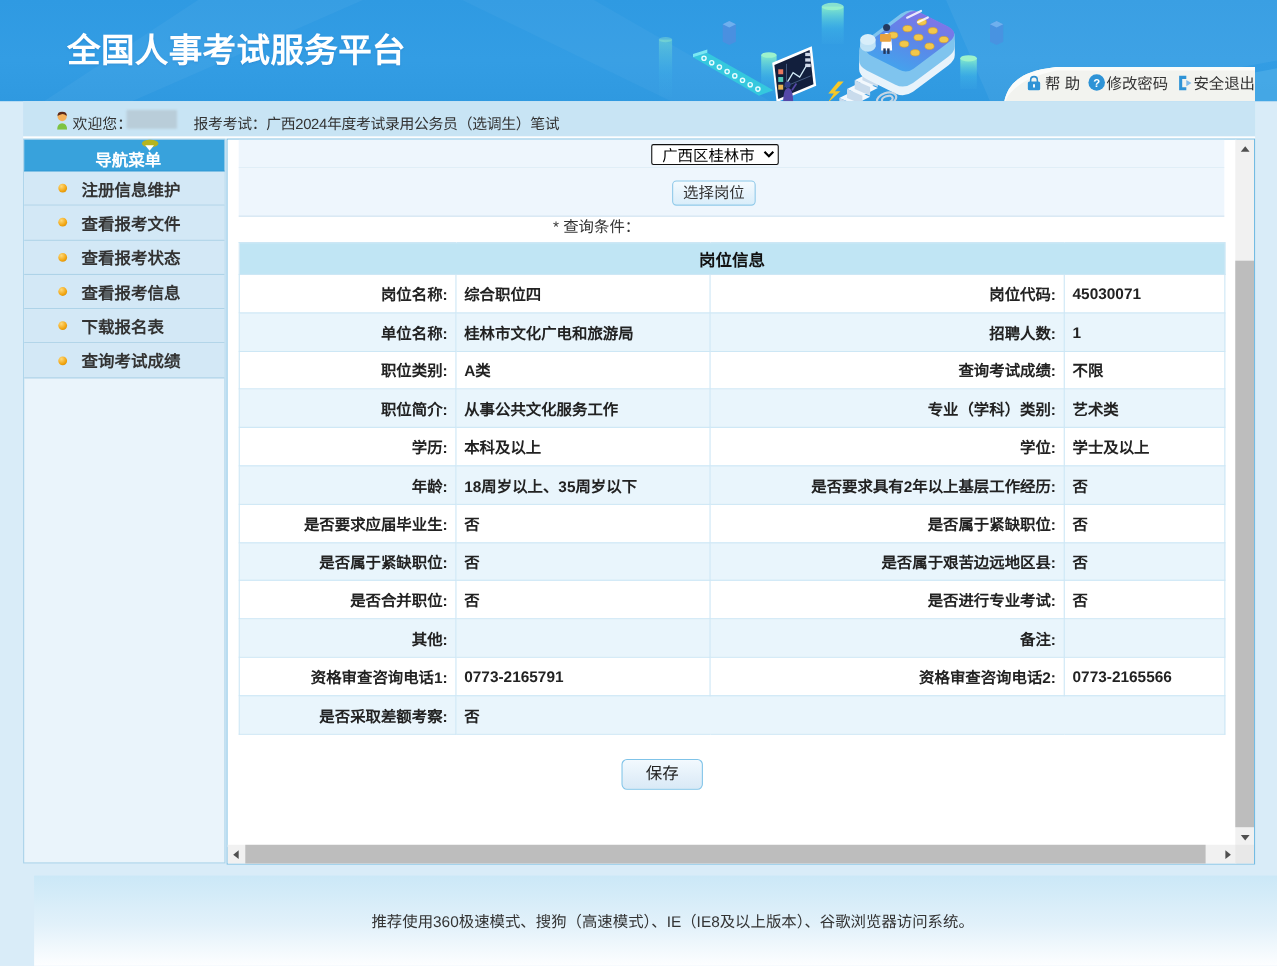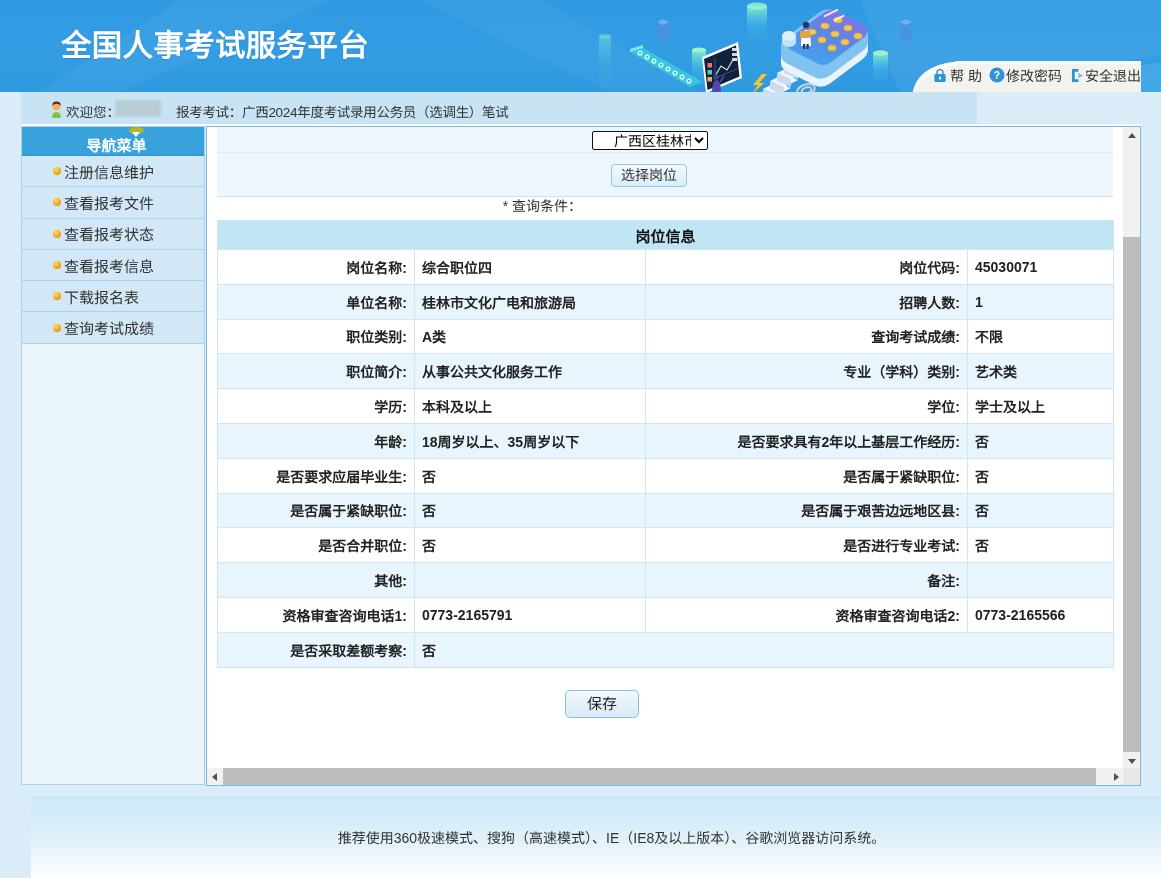--- a/index.html
+++ b/index.html
@@ -4,39 +4,39 @@
 <title>全国人事考试服务平台</title>
 <style>
 *{margin:0;padding:0;box-sizing:border-box;}
 html,body{width:1161px;height:878px;overflow:hidden;background:#d9ecf8;font-family:"Liberation Sans",sans-serif;}
 .abs{position:absolute;}
 
 #header{position:absolute;left:0;top:0;width:1161px;height:92px;background:linear-gradient(180deg,#2f9ae2 0%,#339de4 60%,#2f99e0 100%);overflow:hidden;}
 #title{position:absolute;left:61px;top:21px;font-size:30.5px;font-weight:bold;color:#ffffff;letter-spacing:0.3px;text-shadow:0 1px 2px rgba(30,80,160,.2);}
 #tabtext{position:absolute;top:61px;left:933px;width:202px;height:28px;display:flex;align-items:center;font-size:14px;color:#333;white-space:nowrap;letter-spacing:0;}
 
-#welcome{position:absolute;left:21px;top:92px;width:956px;height:32px;background:#c8e4f4;font-size:13.5px;color:#333;}
+#welcome{position:absolute;left:21px;top:92px;width:1120px;height:32px;background:#c8e4f4;font-size:13.5px;color:#333;}
 #wname{position:absolute;left:94px;top:8px;width:46px;height:17px;background:#b9cdd9;border-radius:1px;filter:blur(1.2px);}
 
 #sidebar{position:absolute;left:21px;top:126px;width:184px;height:659px;background:#eaf4fb;border:1px solid #a9d2e9;}
 #navhead{height:29px;background:#38a2dc;border-bottom:1px solid #2f96d2;display:flex;align-items:center;flex-direction:column;}
 #navhead .circ{width:15px;height:15px;border-radius:50%;background:#b6b41f;margin-left:46px;position:relative;}
 #navhead .circ:after{content:"";position:absolute;left:3.5px;top:5px;border-left:4px solid transparent;border-right:4px solid transparent;border-top:5px solid #fff;}
 #navhead .t{color:#fff;font-weight:bold;font-size:15px;margin-left:7px;}
 .nitem{height:31.3px;background:#d3e8f6;border-bottom:1px solid #aed3e8;display:flex;align-items:center;font-size:15px;color:#333;}
 .nitem .dot{width:8px;height:8px;border-radius:50%;background:radial-gradient(circle at 35% 30%,#ffd978,#f1a40f 60%,#c67f05);margin-left:31px;}
-.nitem .t{margin-left:3px;}
+.nitem .t{margin-left:13px;font-weight:bold;}
 
 #content{position:absolute;left:206px;top:126px;width:935px;height:660px;background:#ffffff;border:1px solid #74bbe2;}
 #main{position:absolute;left:0;top:0;width:917px;height:643px;overflow:hidden;background:#fff;}
 .formrow{position:absolute;left:10px;width:896px;background:#eef6fd;}
 #frow1{top:0;height:26px;border-bottom:1px solid #ddecf6;}
 #frow2{top:26px;height:44px;border-bottom:1px solid #cfe3ef;}
 .flabel{position:absolute;right:531px;font-size:14px;color:#333;margin-top:28px;}
-select#city{position:absolute;left:375px;top:4px;width:116px;height:19px;font-size:14px;font-family:"Liberation Sans",sans-serif;border:1px solid #111;border-radius:2px;background:#fff;padding-left:17px;}
+select#city{position:absolute;left:375px;top:4px;width:116px;height:19px;font-size:14px;font-family:"Liberation Sans",sans-serif;border:1px solid #111;border-radius:2px;background:#fff;padding-left:5px;}
 #selbtn{position:absolute;left:394px;top:11px;width:76px;height:23px;background:linear-gradient(180deg,#f4fafe,#d9edfa);border:1px solid #8ec9e9;border-radius:4px;font-size:14px;color:#333;text-align:center;line-height:21px;}
 
 #jobtable{position:absolute;left:10px;top:93px;width:896px;border-collapse:collapse;table-layout:fixed;font-size:14px;color:#222;}
 #jobtable td,#jobtable th{border:1px solid #cde7f5;padding:0 7px;height:34.8px;font-weight:bold;}
 #jobtable th{background:#c0e5f4;font-size:15px;font-weight:bold;height:29px;color:#111;}
 #jobtable .lab{text-align:right;}
 #jobtable tr.lt td{background:#e9f5fc;}
 #savebtn{position:absolute;left:358px;top:563px;width:74px;height:28px;background:linear-gradient(180deg,#f2f9fe,#d9e9f6);border:1px solid #7fc3e8;border-radius:5px;font-size:15px;color:#222;text-align:center;line-height:26px;}
 
 #vsb{position:absolute;right:0;top:0;width:17px;height:643px;background:#f1f1f1;}

